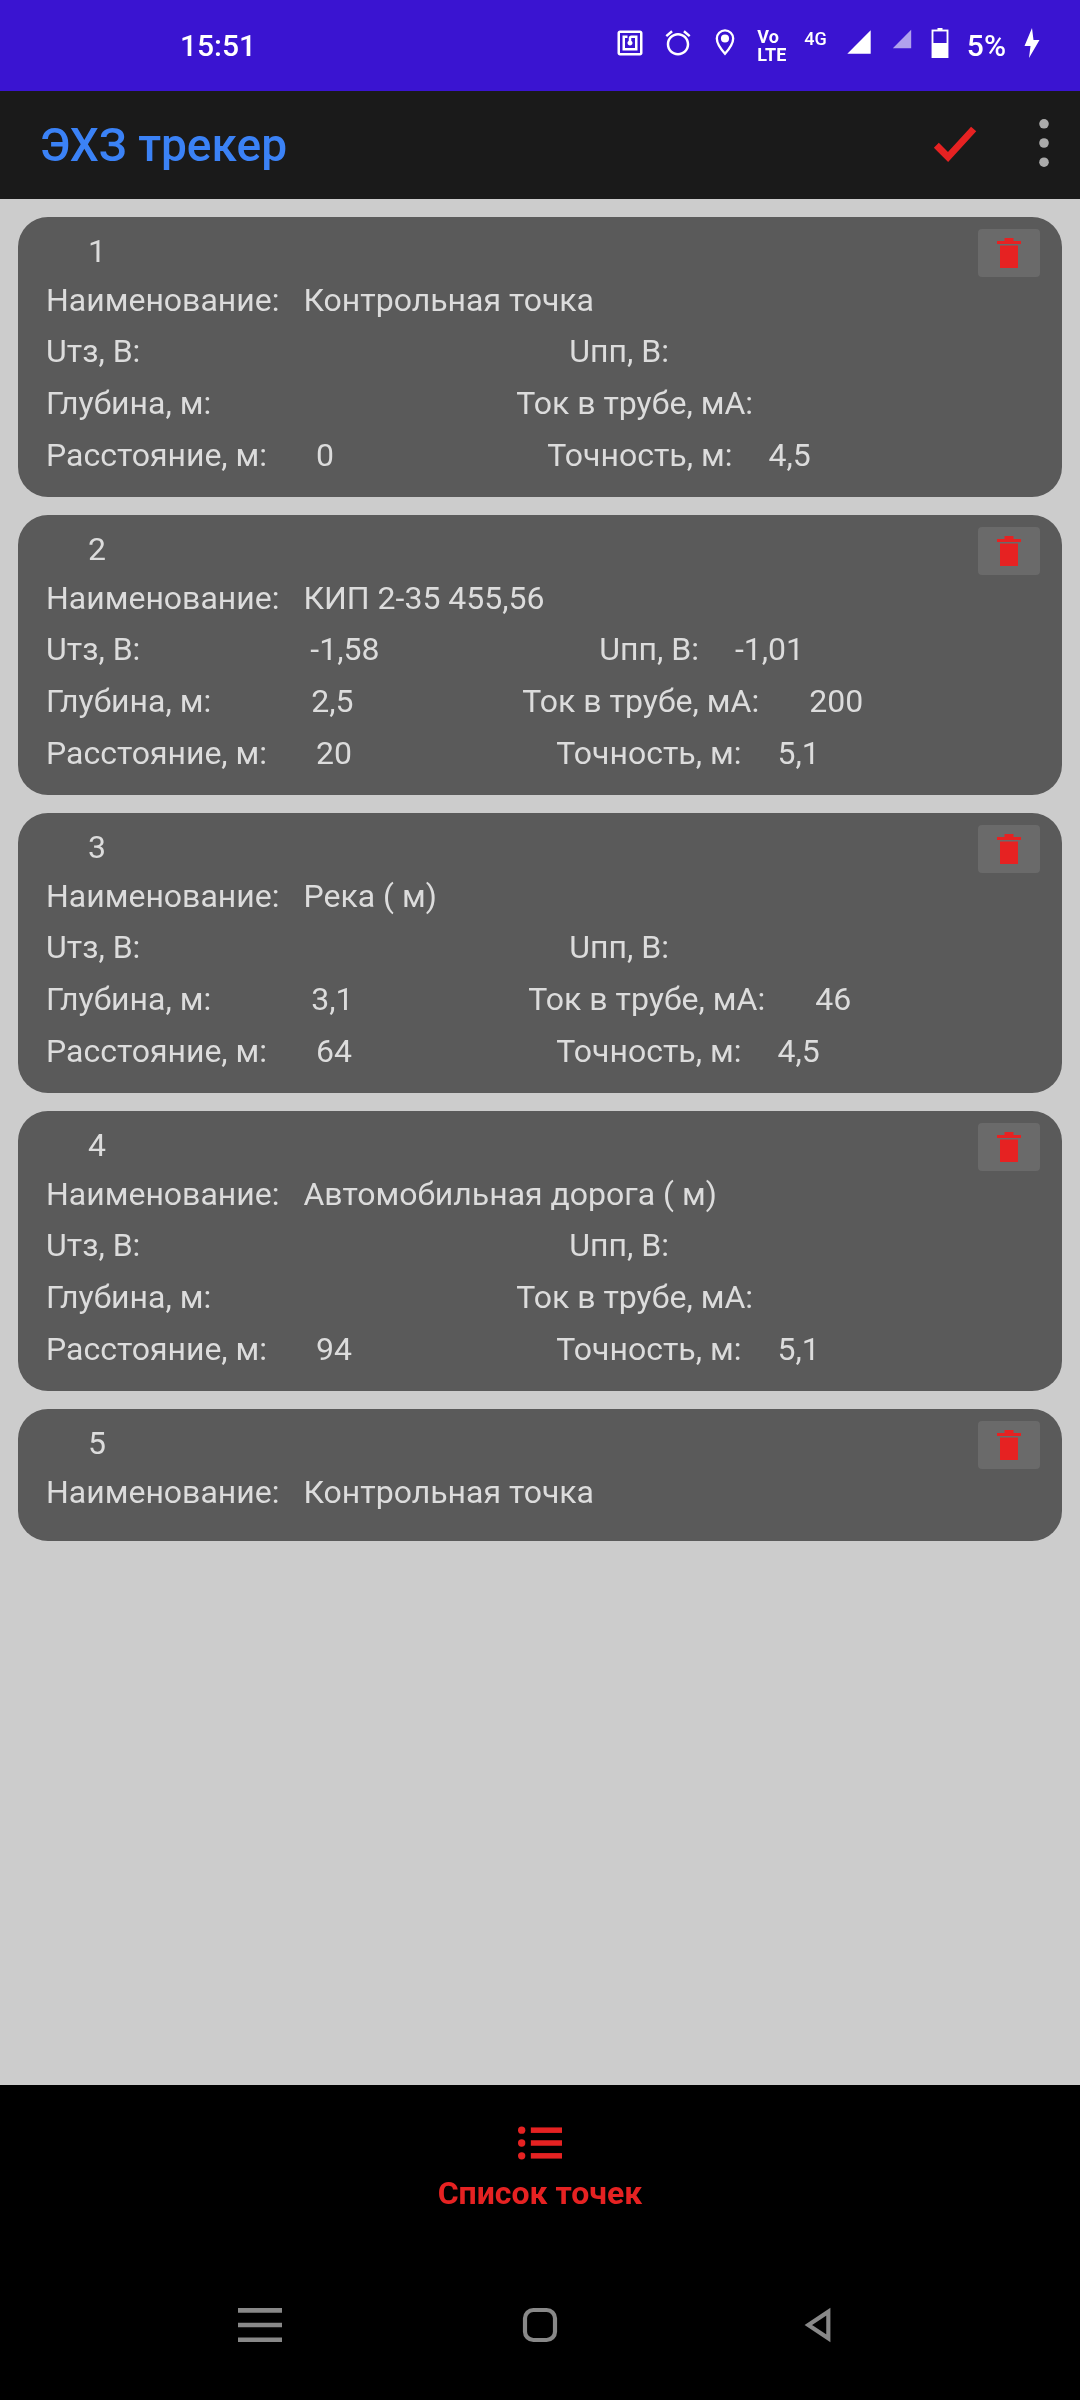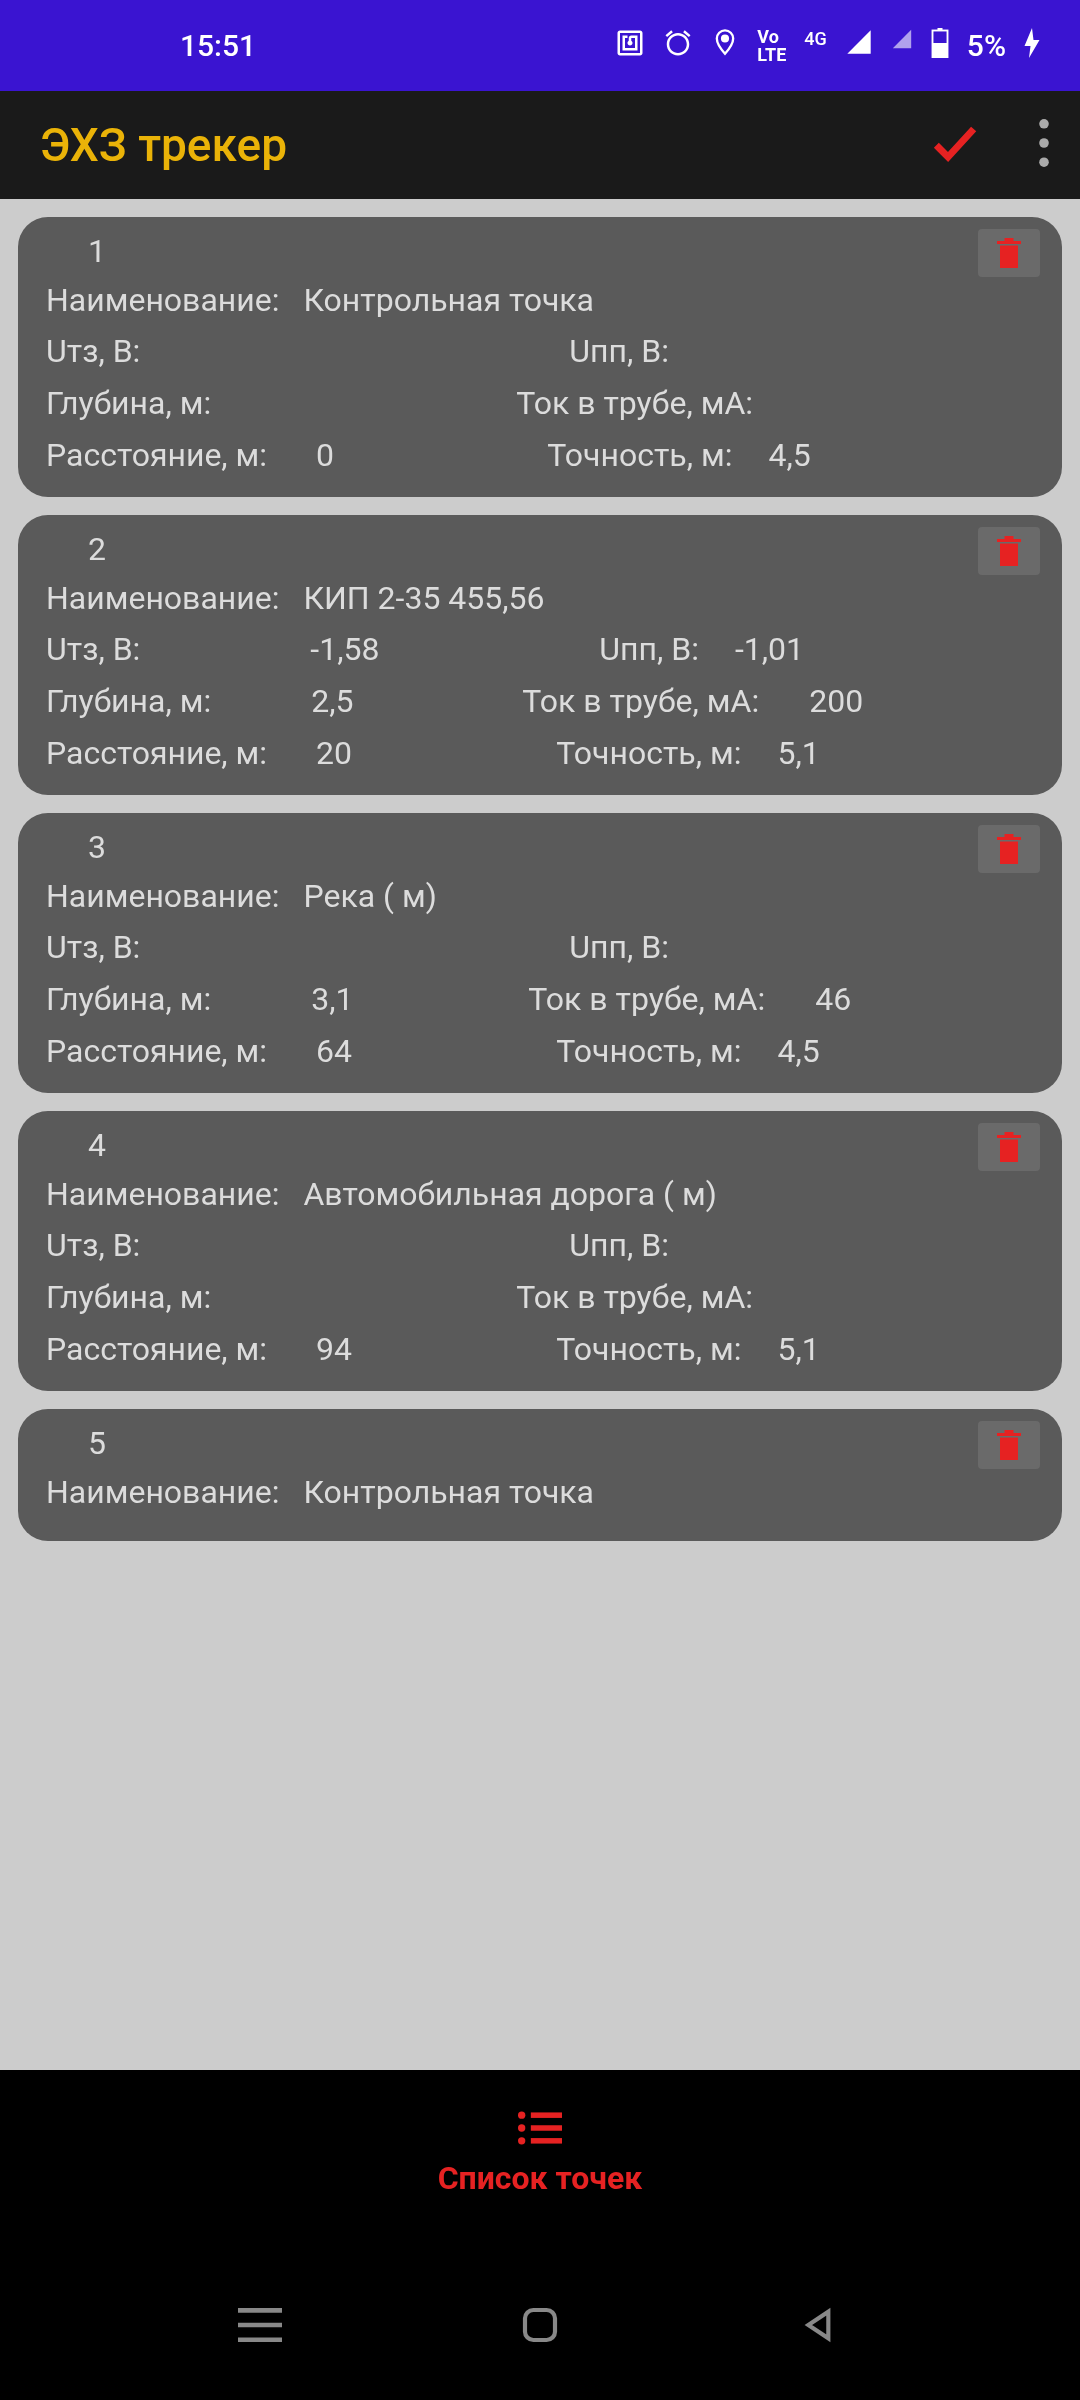--- a/index.html
+++ b/index.html
@@ -31,21 +31,21 @@
     .status-right svg { fill: #fff; }
     .app-bar {
       height: 108px;
       background: #1a1a1a;
       display: flex;
       align-items: center;
       justify-content: space-between;
       padding: 0 30px;
     }
     .app-title {
-      color: #eab308;
+      color: #3b82f6;
       font-size: 46px;
       font-weight: 500;
       padding-left: 10px;
     }
     .app-actions {
       display: flex;
       align-items: center;
       gap: 55px;
     }
     .content {
@@ -102,21 +102,21 @@
       display: flex;
       align-items: center;
     }
     .right-pair {
       display: flex;
       align-items: center;
       gap: 36px;
     }
     .bottom-tabs {
       position: absolute;
-      bottom: 162px;
+      bottom: 147px;
       left: 0;
       right: 0;
       height: 168px;
       background: #000;
       display: flex;
     }
     .tab {
       flex: 1;
       display: flex;
       flex-direction: column;

